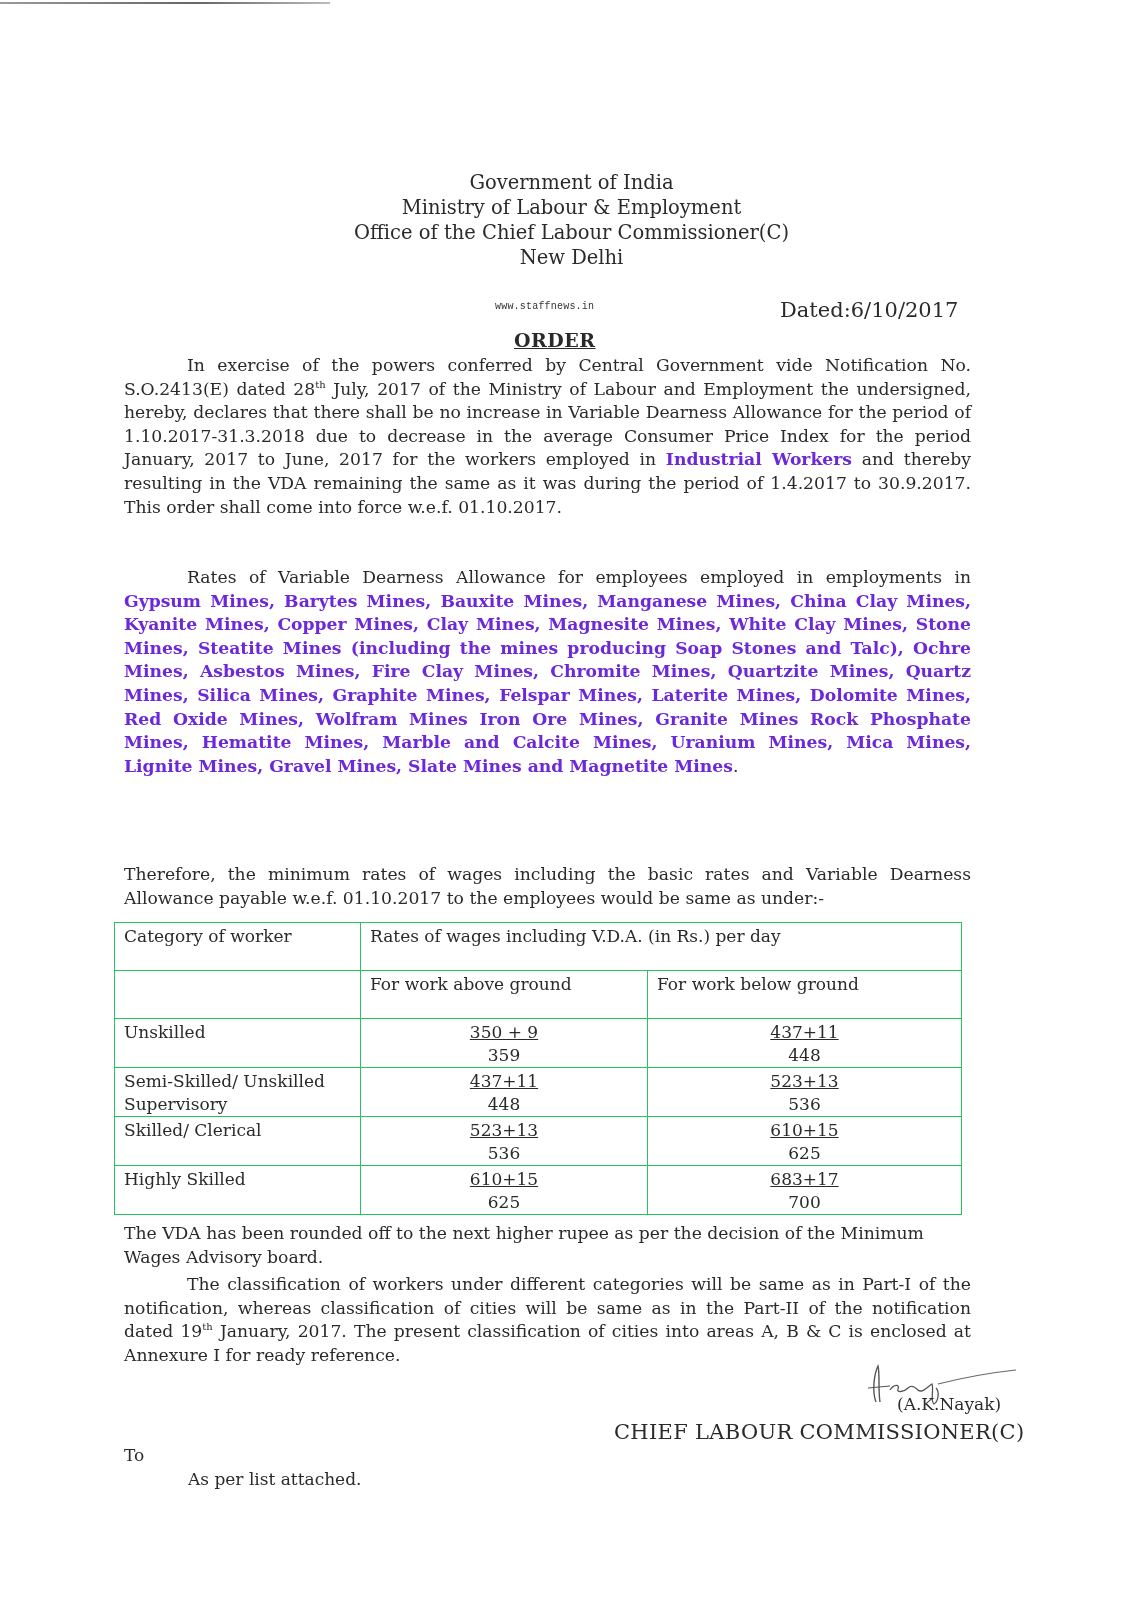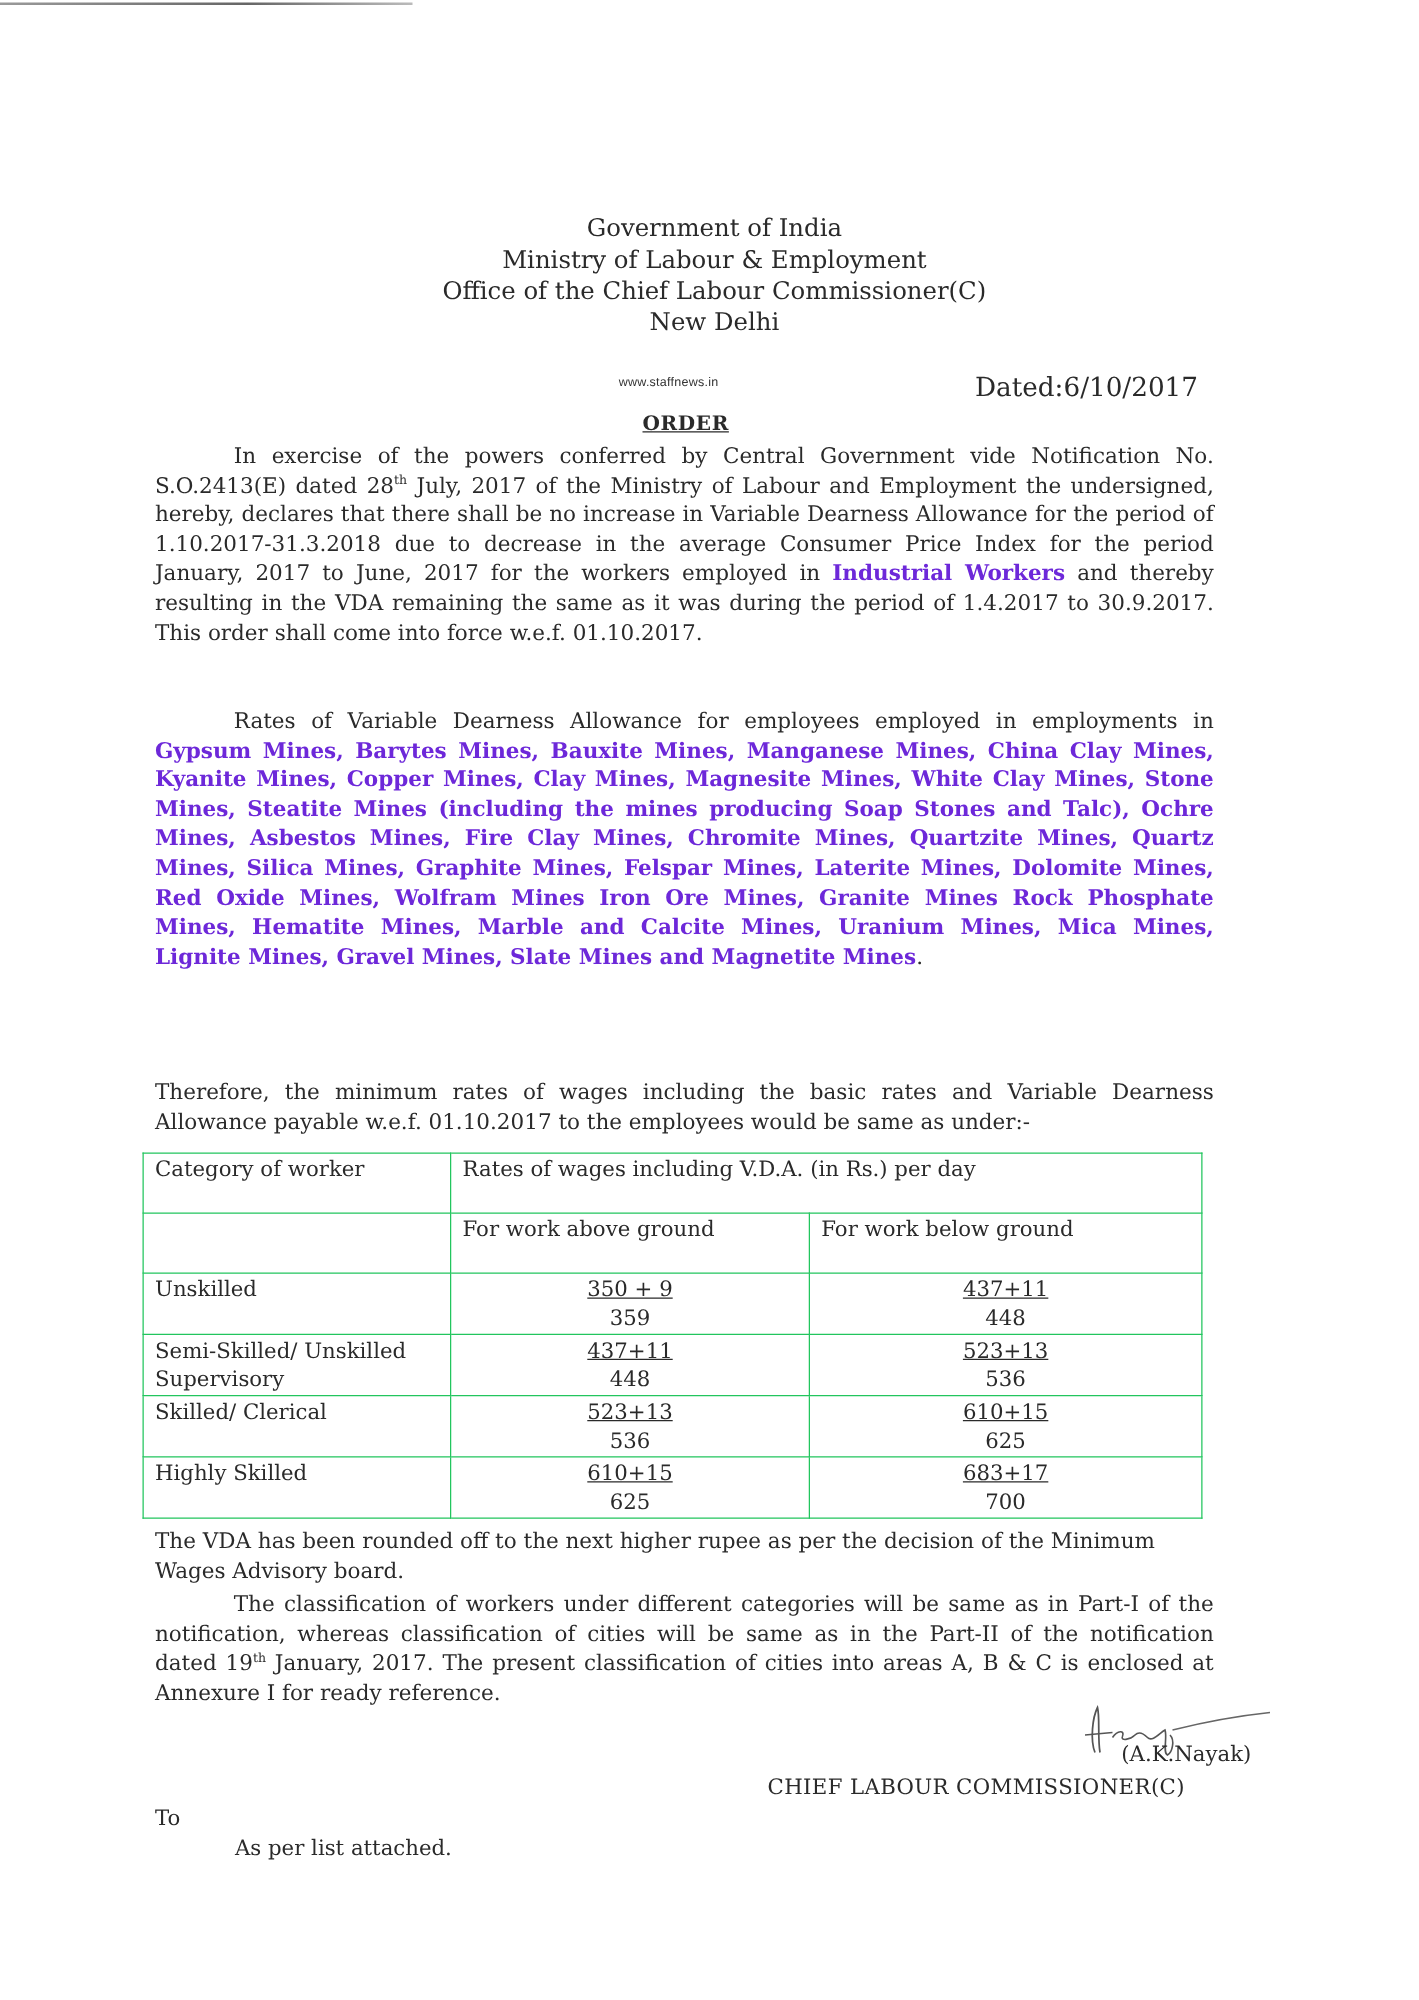--- a/index.html
+++ b/index.html
@@ -11,28 +11,28 @@
   .topline {
     position:absolute; left:0; top:2px; width:330px; height:2px;
     background:linear-gradient(to right,#9a9a9a,#666 60%,#bbb);
   }
   .header {
     position:absolute; left:0; top:170px; width:1135px; text-align:center;
     font-size:19.5px; line-height:25px;
   }
   .header div { margin-left:8px; }
   .website {
-    position:absolute; left:495px; top:301px; font-family:Liberation Sans, sans-serif;
+    position:absolute; left:495px; top:301px; font-family:Liberation Mono, monospace;
     font-size:10px; color:#333; letter-spacing:0.2px;
   }
   .dated {
     position:absolute; left:780px; top:298px; font-size:21px; color:#2a2a2a;
   }
   .order-title {
-    position:absolute; left:514px; top:329px; font-size:16px; font-weight:bold;
+    position:absolute; left:514px; top:329px; font-size:19px; font-weight:bold;
     text-decoration:underline; letter-spacing:0.5px;
   }
   .para {
     position:absolute; left:124px; width:847px;
     font-size:17.2px; line-height:23.6px; text-align:justify;
   }
   .p1 { top:354px; }
   .p2 { top:566px; }
   .p3 { top:823px;margin-top:40px; }
   .p4 { top:1222px; }
@@ -56,21 +56,21 @@
   .frac-top { text-decoration:underline; display:block; }
   .frac-bot { display:block; }
 
   .signature {
     position:absolute; left:838px; top:1362px; width:180px; height:45px;
   }
   .signame {
     position:absolute; left:897px; top:1394px; font-size:17px;
   }
   .sigtitle {
-    position:absolute; left:614px; top:1420px; font-size:17px; letter-spacing:0.3px;
+    position:absolute; left:614px; top:1420px; font-size:21px; letter-spacing:0.3px;
   }
   .to-label { position:absolute; left:124px; top:1445px; font-size:17px; }
   .to-value { position:absolute; left:188px; top:1469px; font-size:17px; }
 </style>
 </head>
 <body>
 
 <div class="topline"></div>
 
 <div class="header">

